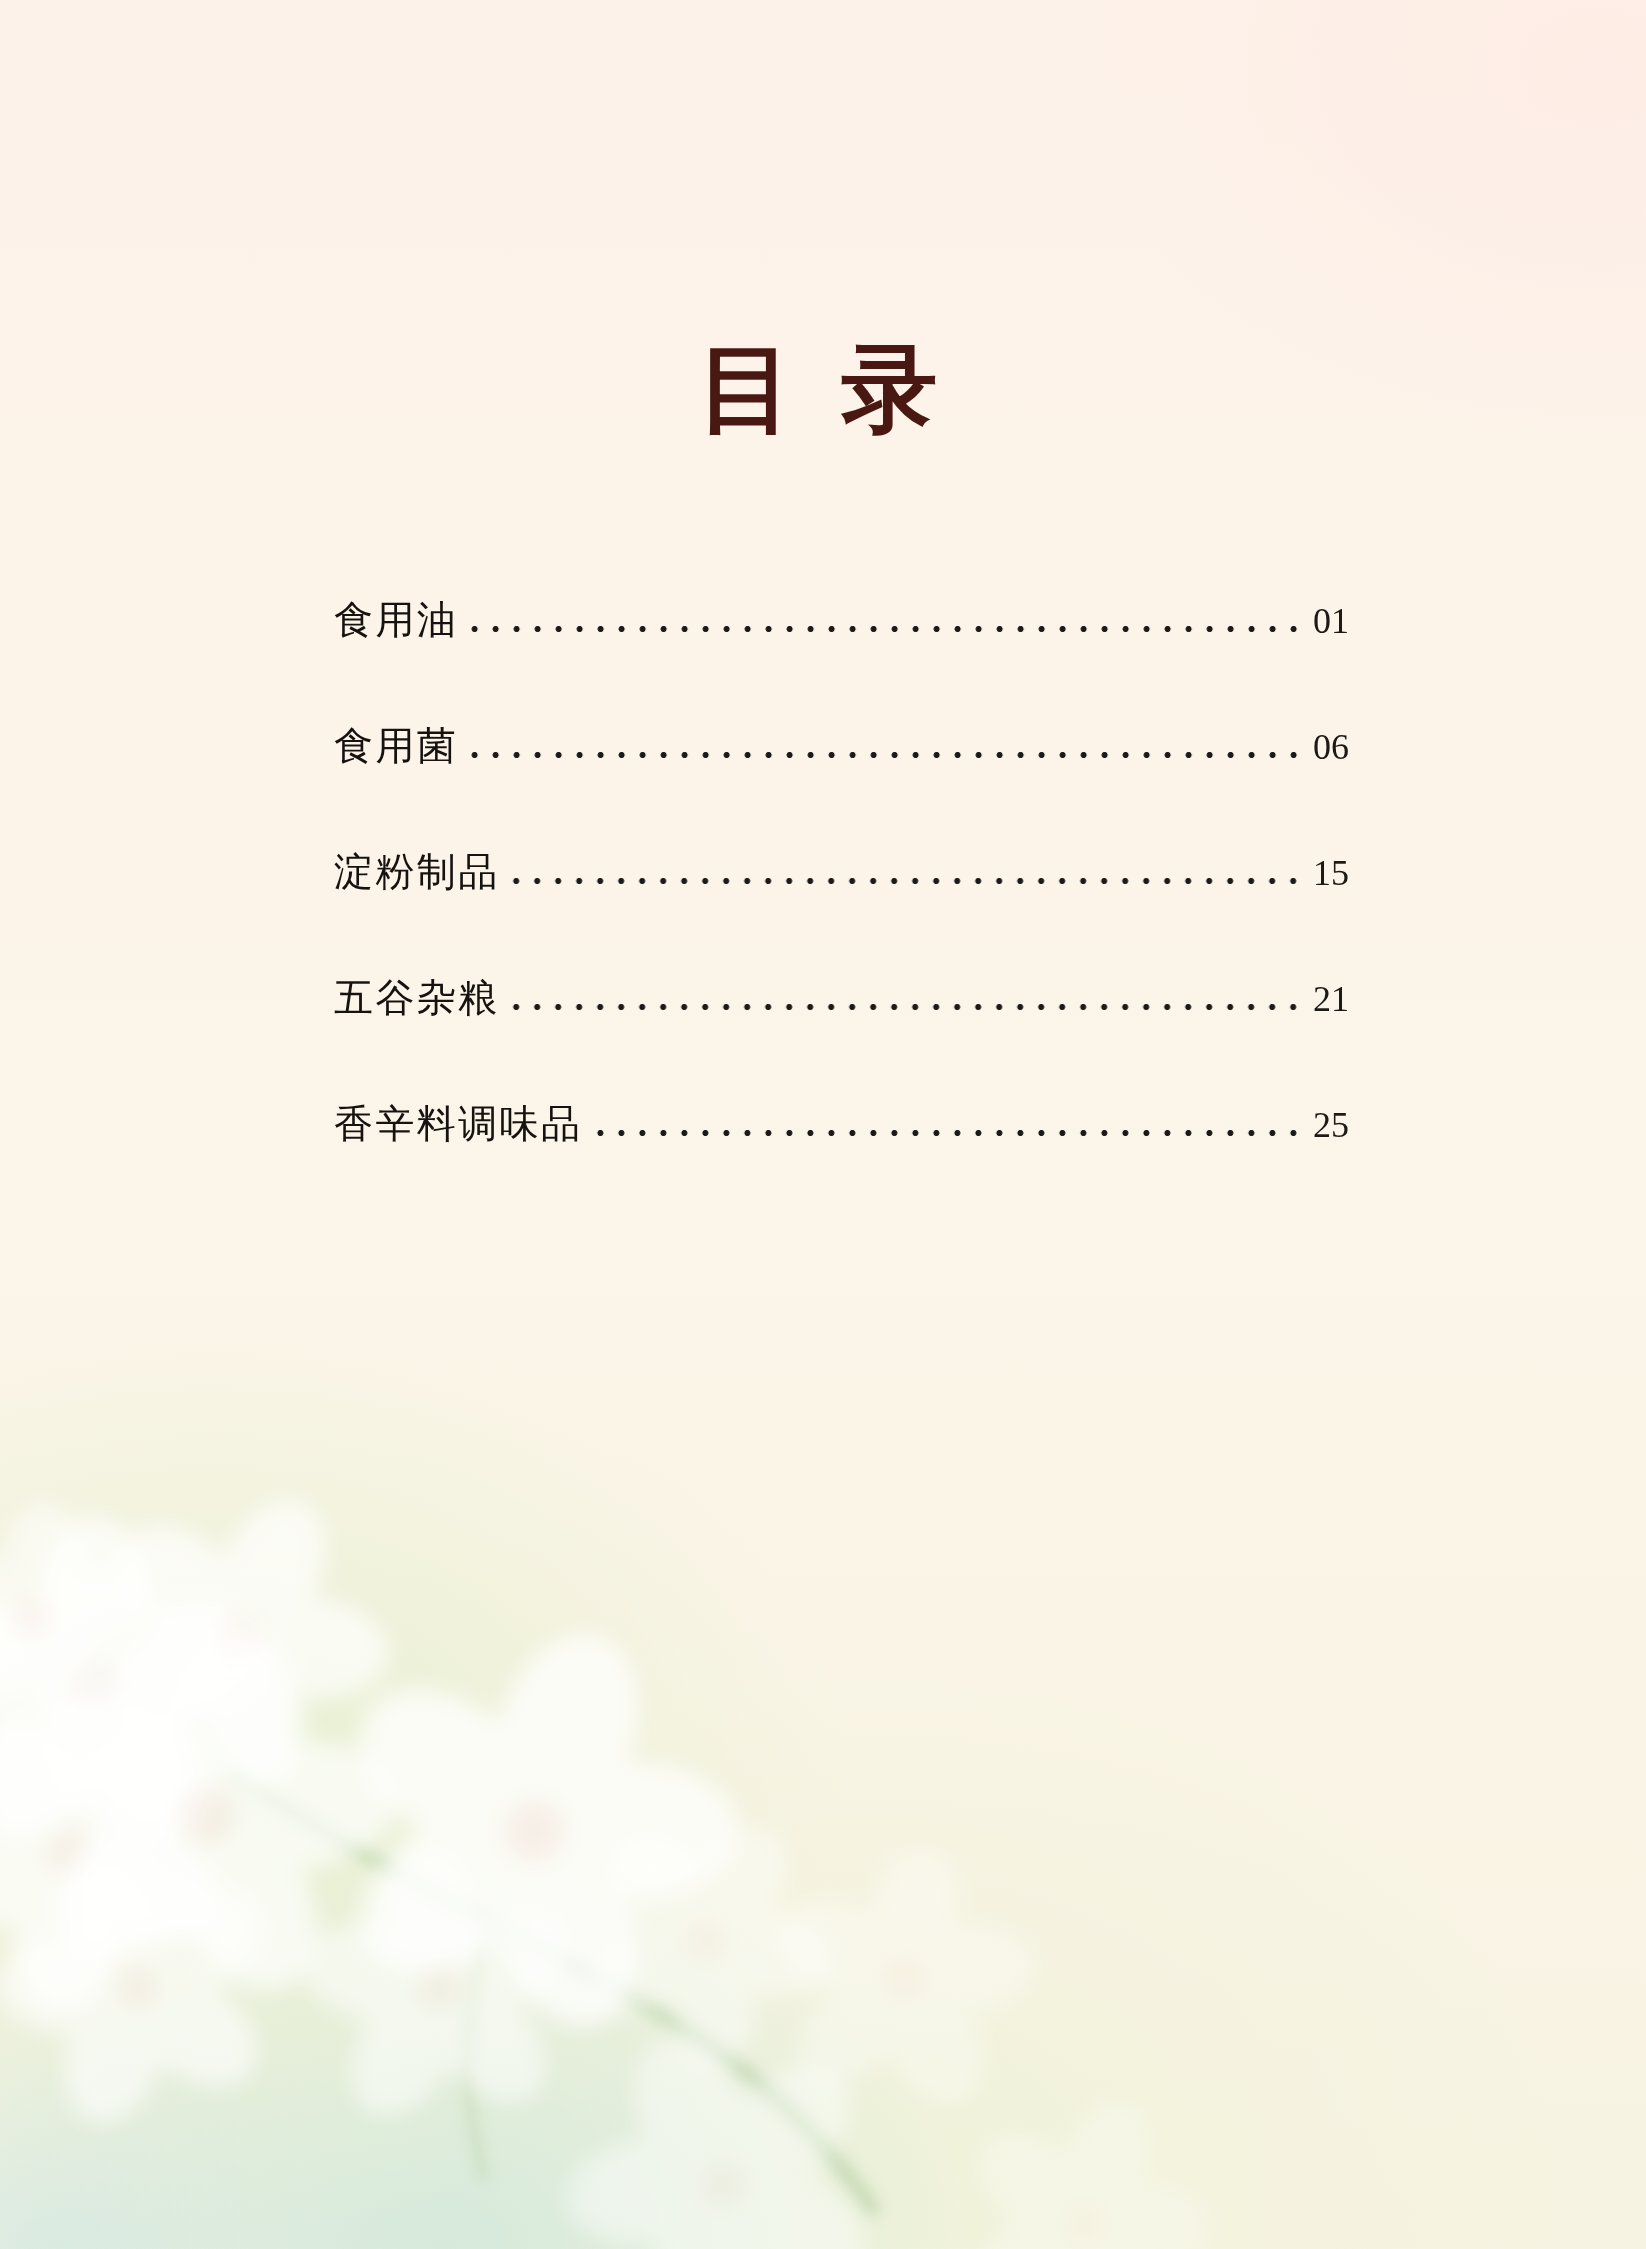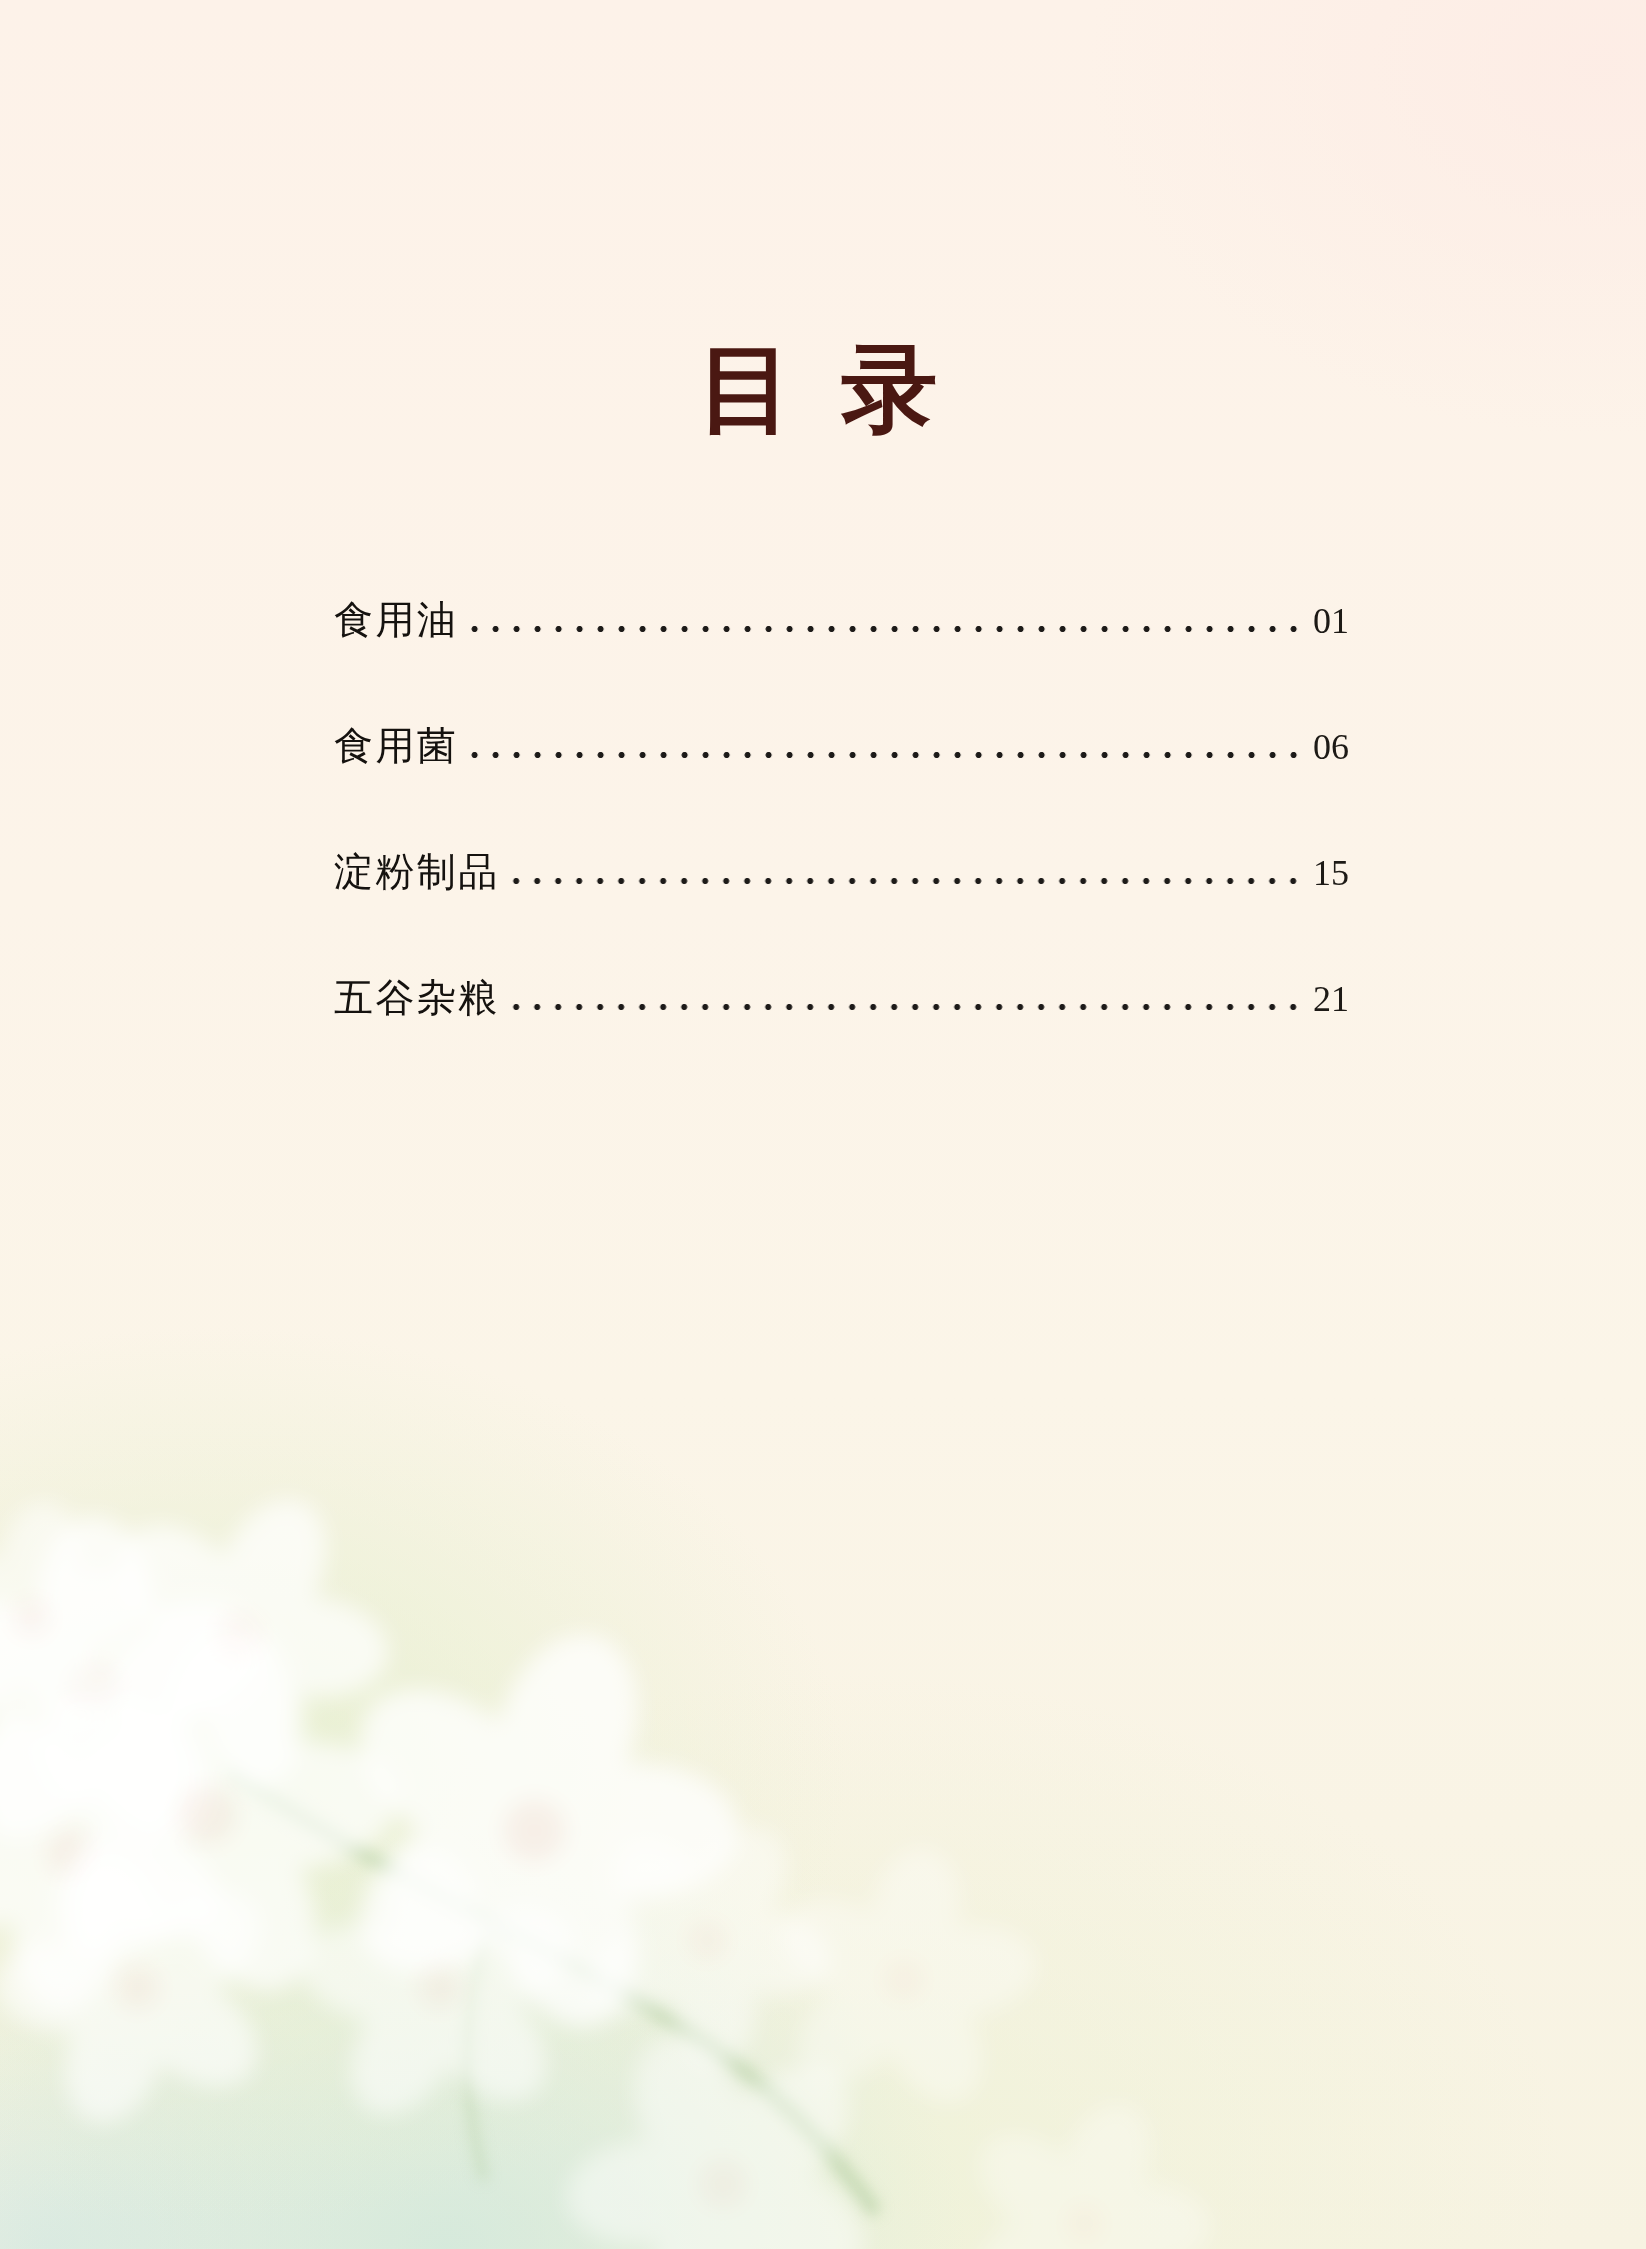--- a/index.html
+++ b/index.html
@@ -144,16 +144,21 @@
       <div class="toc-row">
         <span class="toc-label">淀粉制品</span>
         <span class="toc-dots"></span>
         <span class="toc-page">15</span>
       </div>
       <div class="toc-row">
         <span class="toc-label">五谷杂粮</span>
         <span class="toc-dots"></span>
         <span class="toc-page">21</span>
       </div>
+      <div class="toc-row">
+        <span class="toc-label">香辛料调味品</span>
+        <span class="toc-dots"></span>
+        <span class="toc-page">25</span>
+      </div>
     </div>
 
 </div>
 
 
 </body></html>

